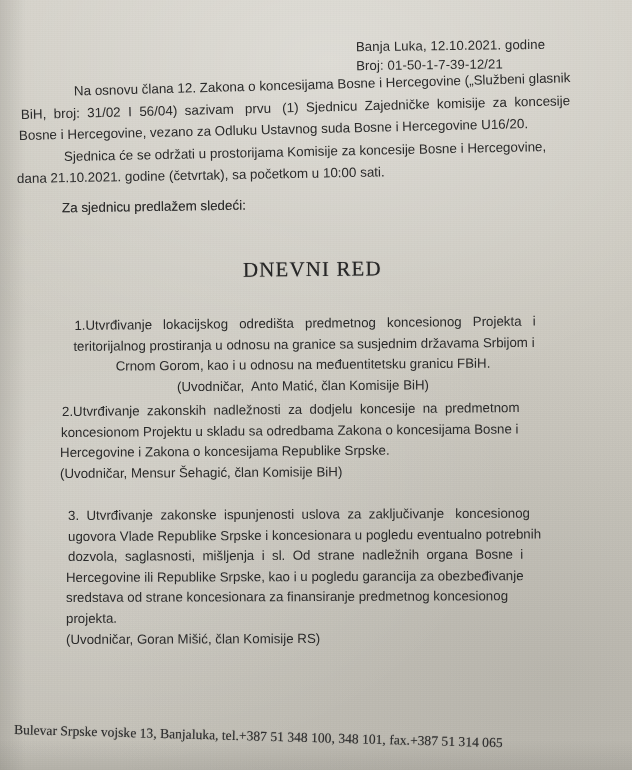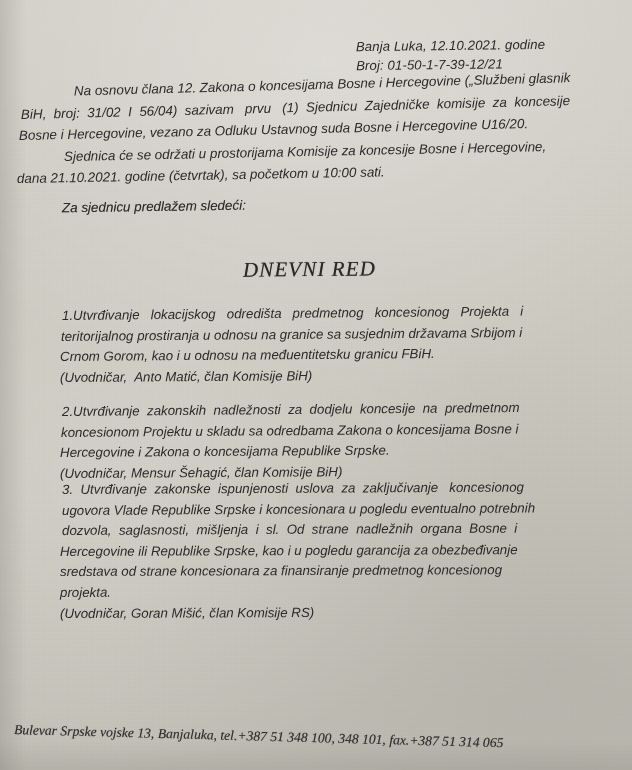--- a/index.html
+++ b/index.html
@@ -43,21 +43,20 @@
     pointer-events: none;
     background:
       linear-gradient(90deg, rgba(90,88,82,0.18) 0px, rgba(90,88,82,0.0) 26px),
       linear-gradient(0deg, rgba(90,88,82,0.14) 0px, rgba(90,88,82,0.0) 30px);
   }
 
   #doc-content {
     position: absolute;
     inset: 0;
     z-index: 3;
-    font-style: italic;
   }
 
   .txt {
     position: absolute;
     white-space: pre;
     color: #2b2b2b;
     text-shadow: 0 0 0.6px rgba(40,40,40,0.45);
   }
 
   
@@ -120,35 +119,35 @@
     width: 486px;
     font-size: 13.3px;
     line-height: 20.6px;
   }
   .agenda-item .ln {
     display: block;
     white-space: pre;
     transform-origin: left center;
   }
 
-  #item-1 { top: 306px; }
+  #item-1 { top: 316px; text-align: center; }
   #item-1 .ln:nth-child(1){ transform: rotate(-0.55deg); }
   #item-1 .ln:nth-child(2){ transform: rotate(-0.5deg) translateX(-1px); }
   #item-1 .ln:nth-child(3){ transform: rotate(-0.45deg) translateX(-2px); }
   #item-1 .ln:nth-child(4){ transform: rotate(-0.4deg) translateX(-2px); }
   #item-1 .ln:nth-child(5){ transform: rotate(-0.35deg) translateX(-3px); }
 
   #item-2 { top: 402px; }
   #item-2 .ln:nth-child(1){ transform: rotate(-0.5deg); }
   #item-2 .ln:nth-child(2){ transform: rotate(-0.45deg) translateX(-1px); }
   #item-2 .ln:nth-child(3){ transform: rotate(-0.4deg) translateX(-2px); }
   #item-2 .ln:nth-child(4){ transform: rotate(-0.35deg) translateX(-2px); }
   #item-2 .ln:nth-child(5){ transform: rotate(-0.3deg) translateX(-3px); }
 
-  #item-3 { top: 480px; }
+  #item-3 { top: 506px; margin-left: 6px; }
   #item-3 .ln { transform: rotate(-0.3deg); }
   #item-3 .ln:nth-child(n+4){ transform: rotate(-0.22deg) translateX(-2px); }
 
   
   #footer-line {
     position: absolute;
     top: 722px;
     left: 14px;
     font-family: "Liberation Serif", serif;
     font-size: 13.6px;

